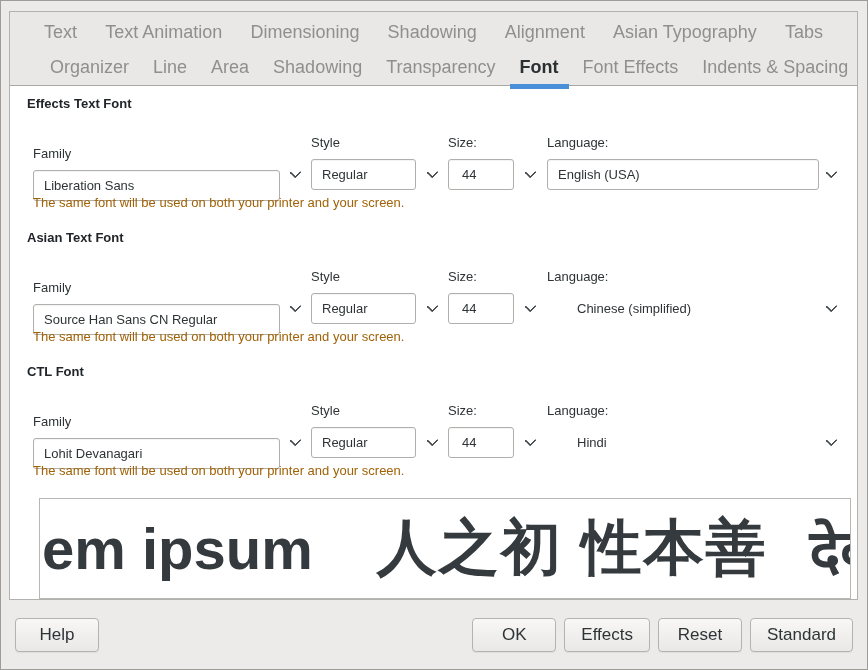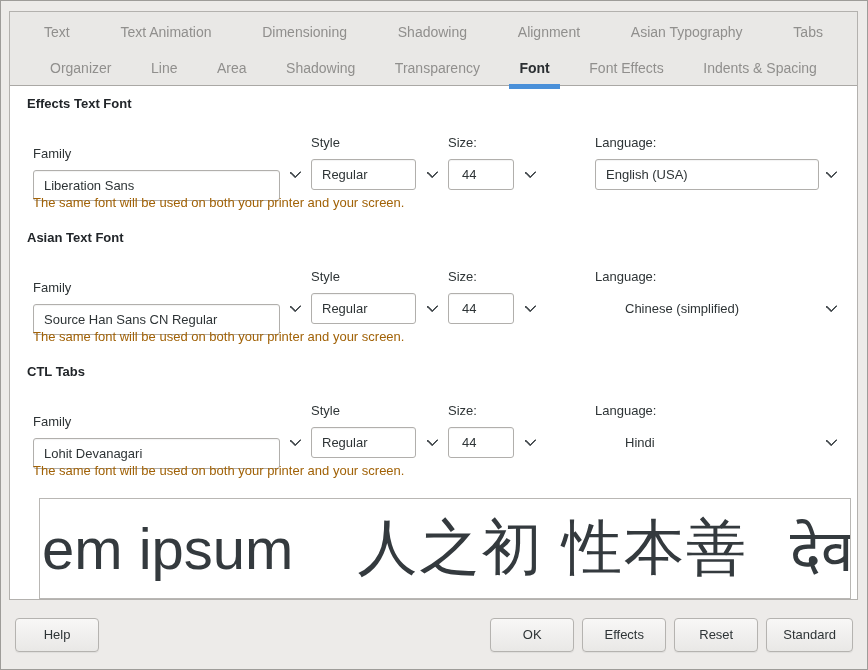--- a/index.html
+++ b/index.html
@@ -35,21 +35,21 @@
     align-items: stretch;
     height: 36px;
   }
   .tabrow.row1 { padding: 0 22px; }
   .tabrow.row2 { padding: 0 28px; height: 35px; }
   .tab {
     position: relative;
     display: flex; align-items: center;
     padding: 0 12px;
     color: #908f8d;
-    font-size: 14px;
+    font-size: 18px;
     cursor: default;
     white-space: nowrap;
   }
   .tab.active { color: #2b2f32; font-weight: bold; }
   .tab .underline {
     position: absolute;
     left: 2px; right: 2px; bottom: -4px;
     height: 5px;
   }
   
@@ -62,21 +62,21 @@
   .labels-row, .fields-row {
     display: grid;
     grid-template-columns: 247px 31px 105px 32px 66px 33px 1fr 24px;
     margin-left: 13px;
     margin-right: 2px;
     align-items: center;
   }
   .labels-row { height: 18px; margin-bottom: 6px; }
   .fields-row { height: 32px; }
   .flabel { color: #2e3436; }
-  .c1 { grid-column: 1; margin-top: 22px; } .c3 { grid-column: 3; } .c5 { grid-column: 5; } .c7 { grid-column: 7; margin-left: 48px; }
+  .c1 { grid-column: 1; margin-top: 22px; } .c3 { grid-column: 3; } .c5 { grid-column: 5; } .c7 { grid-column: 7; }
   .combo-entry {
     height: 31px;
     border: 1px solid #b1afac;
     border-radius: 3px;
     background: #fff;
     box-shadow: inset 0 1px 1px rgba(0,0,0,0.05);
     display: flex; align-items: center;
     padding: 0 8px 0 10px;
     color: #2e3436;
     overflow: hidden; white-space: nowrap;
@@ -102,41 +102,42 @@
   
   .preview {
     margin: 19px 0 0 19px;
     width: 812px; height: 101px;
     border: 1px solid #b9b7b4;
     background: #fff;
     display: flex; align-items: center;
     overflow: hidden;
     white-space: nowrap;
     color: #343a3e;
+    font-weight: bold;
   }
   .pv-latin { font-size: 58px; font-family: "Liberation Sans", sans-serif; margin-left: 2px; }
   .pv-cjk   { font-size: 60px; margin-left: 64px; letter-spacing: 2px; font-family: "Liberation Sans", "DejaVu Sans", sans-serif; }
   .pv-ctl   { font-size: 58px; margin-left: 42px; font-family: "Liberation Sans", "DejaVu Sans", sans-serif; }
   
   .actions {
     position: absolute;
     left: 0; right: 0; bottom: 0; height: 69px;
     display: flex; align-items: center;
     padding: 0 14px;
   }
   .btn {
     height: 34px;
     min-width: 84px;
     padding: 0 16px;
     border: 1px solid #b5b3b0;
     border-radius: 4px;
     background: linear-gradient(to bottom, #f8f7f6, #e9e8e6);
     box-shadow: 0 1px 1px rgba(0,0,0,0.06);
     font-family: inherit;
-    font-size: 13px;
+    font-size: 17px;
     color: #2e3436;
     cursor: pointer;
   }
   .spacer { flex: 1; }
   .btn-group { display: flex; gap: 8px; }
 </style>
 </head>
 <body>
 
 <div class="window">
@@ -249,21 +250,21 @@
             </div>
           <div class="combo-flat c7">Chinese (simplified)</div>
           <div class="chev-cell">
               <span class="chev"></span>
             </div>
         </div>
         <div class="note">The same font will be used on both your printer and your screen.</div>
       </div>
 
       <div class="section">
-        <div class="section-title">CTL Tabs</div>
+        <div class="section-title">CTL Font</div>
         <div class="labels-row">
           <span class="flabel c1">Family</span>
           <span class="flabel c3">Style</span>
           <span class="flabel c5">Size:</span>
           <span class="flabel c7">Language:</span>
         </div>
         <div class="fields-row">
           <div class="combo-entry c1">Lohit Devanagari</div>
           <div class="chev-cell">
               <span class="chev"></span>

